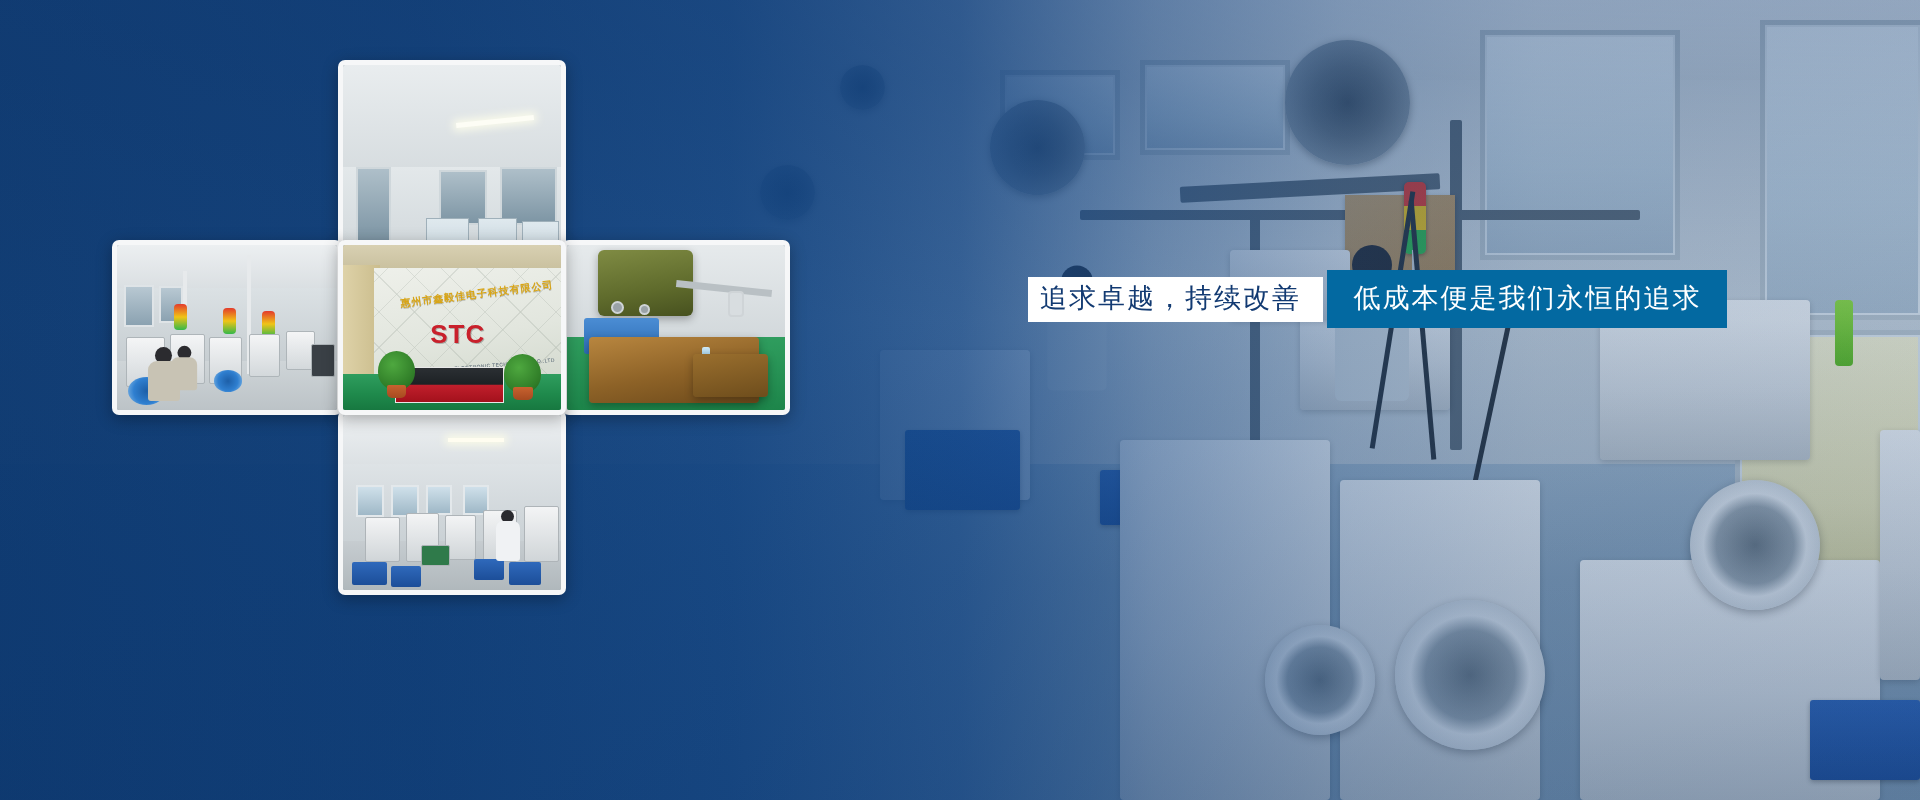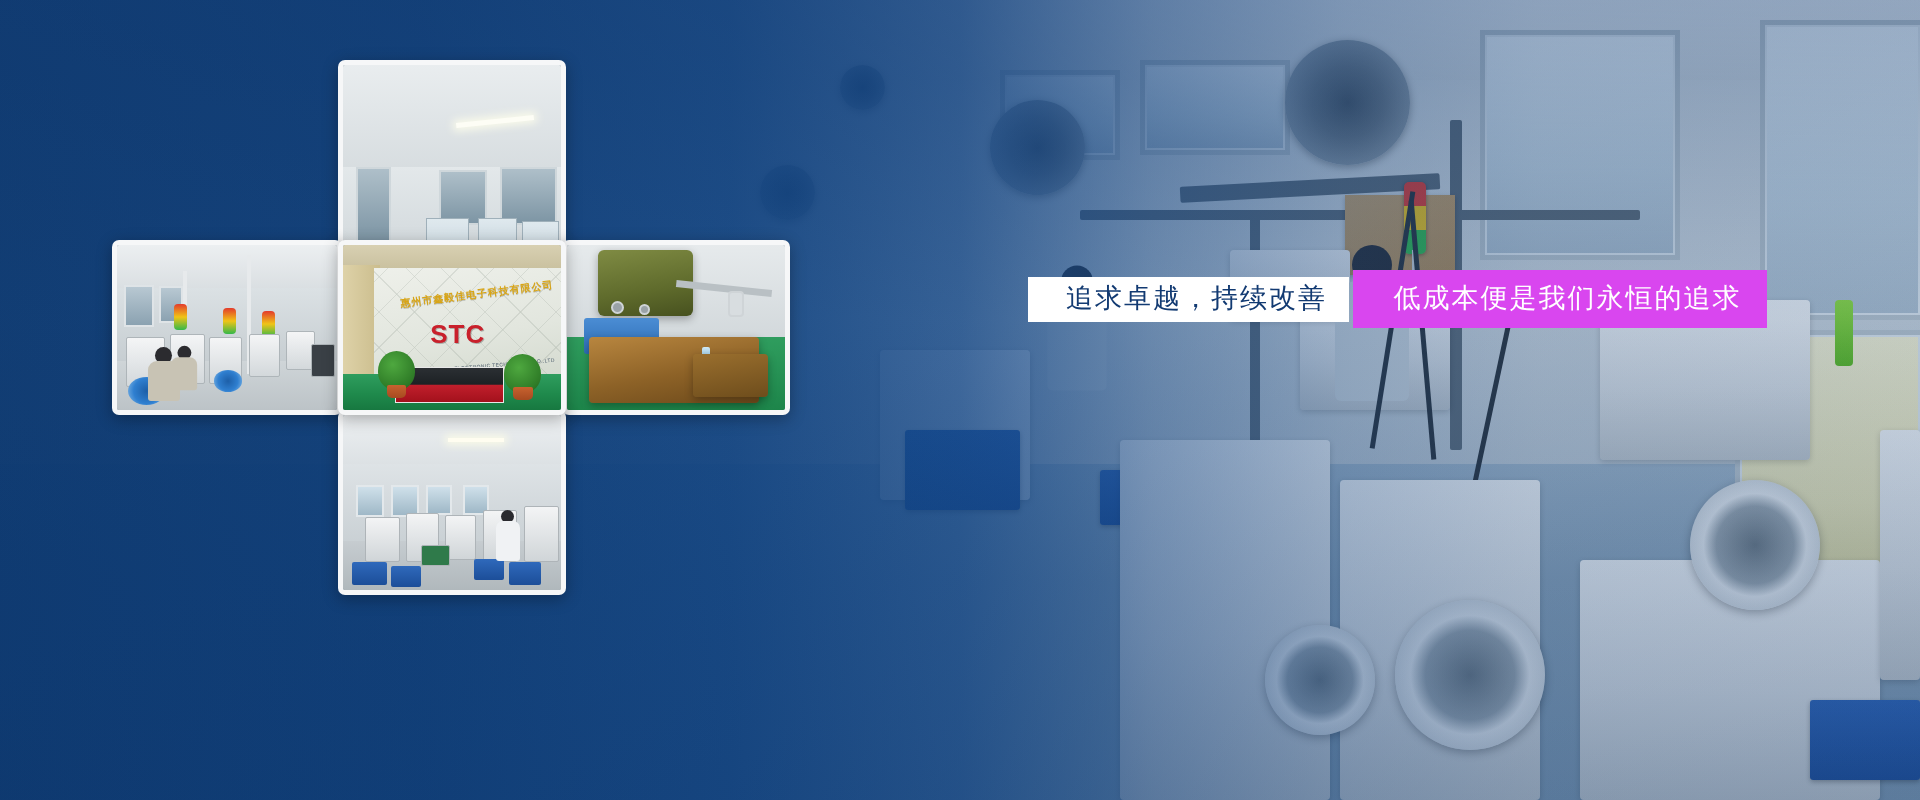--- a/index.html
+++ b/index.html
@@ -287,21 +287,21 @@
   .bt-per .b { width:24px; height:40px; border-radius:7px 7px 3px 3px; background:#f0f2f4; margin-top:-2px; }
   .bt-lamp { position:absolute; height:4px; background:#fffdf0;
              box-shadow:0 0 8px 3px rgba(255,255,230,.8); }
 
   
   .text-block { position:absolute; left:1028px; top:270px; z-index:10; }
 
   .tagline-wrap {
     display:inline-block;
     background:#ffffff;
-    padding:6px 22px 8px 38px;
+    padding:6px 22px 8px 12px;
     margin-bottom:14px;
   }
   .tagline {
     color:#123a72;
     font-size:27px;
     line-height:1.15;
     letter-spacing:2px;
     white-space:nowrap;
     font-weight:normal;
   }
@@ -312,22 +312,22 @@
     font-weight:bold;
     letter-spacing:3px;
     line-height:1.18;
     white-space:nowrap;
     text-shadow:0 2px 10px rgba(0,20,50,.45);
     margin-bottom:16px;
   }
 
   .sub-wrap {
     display:inline-block;
-    background:#d946ef;
-    padding:10px 26px 12px 40px;
+    background:#0369a1;
+    padding:10px 26px 12px 26px;
   }
   .subline {
     color:#ffffff;
     font-size:27px;
     letter-spacing:2px;
     white-space:nowrap;
     font-weight:normal;
   }
 </style>
 </head>

